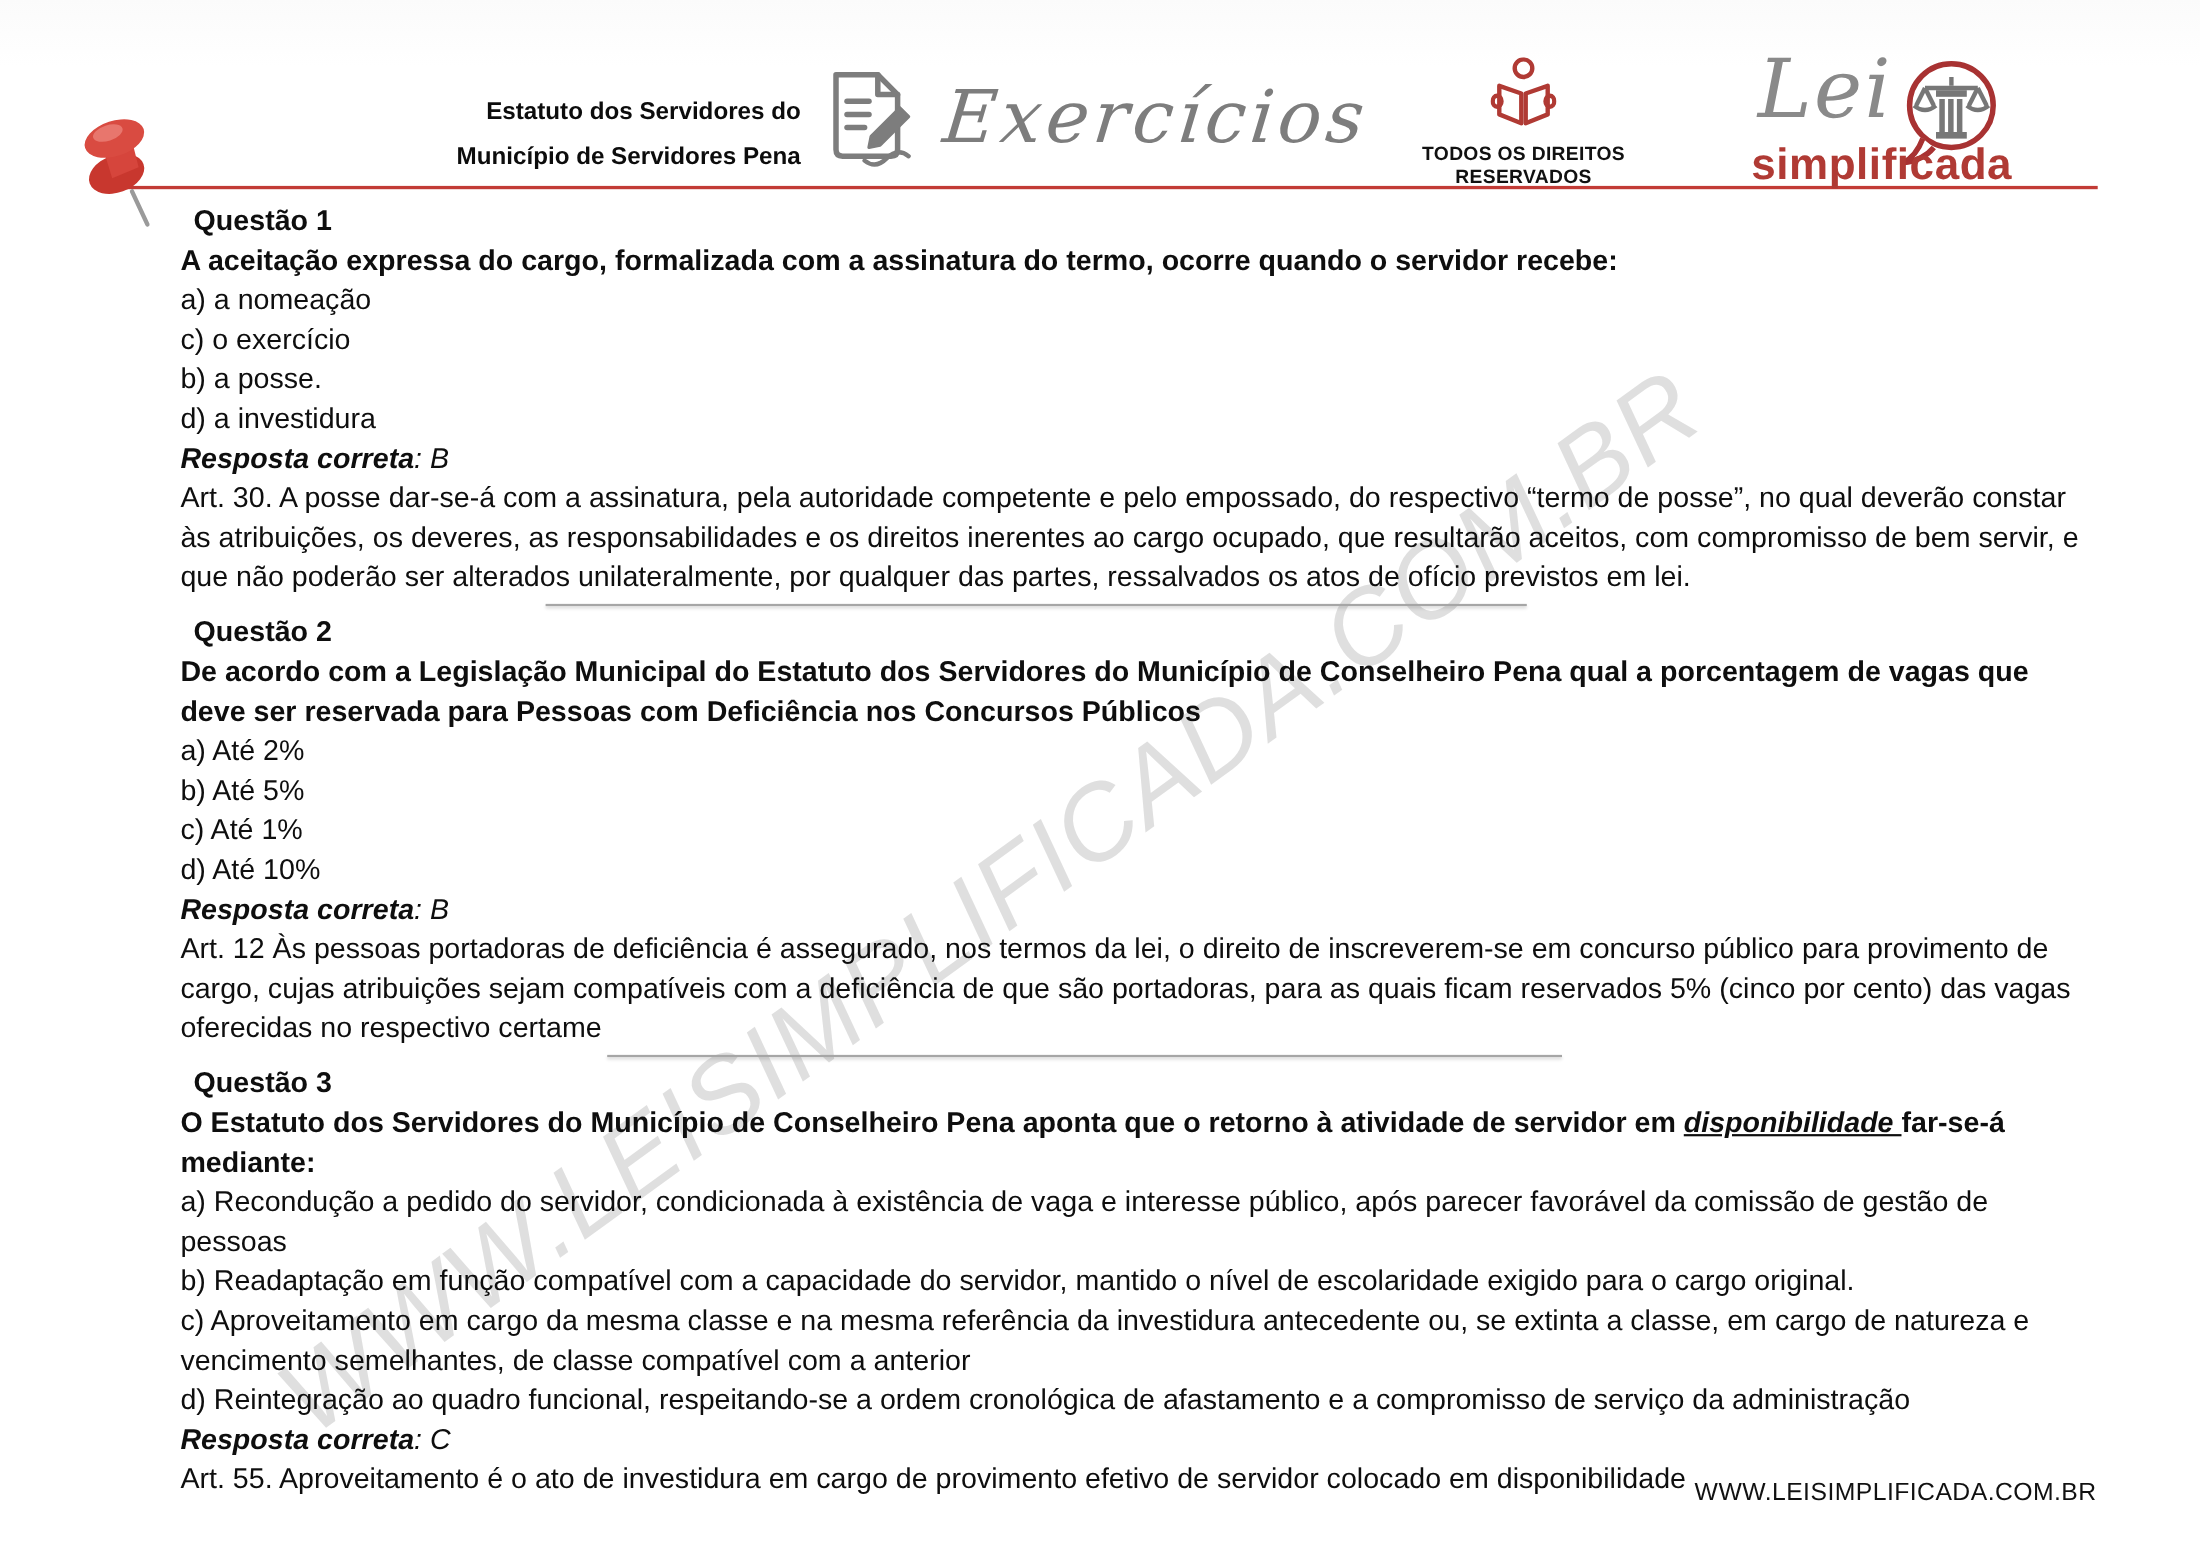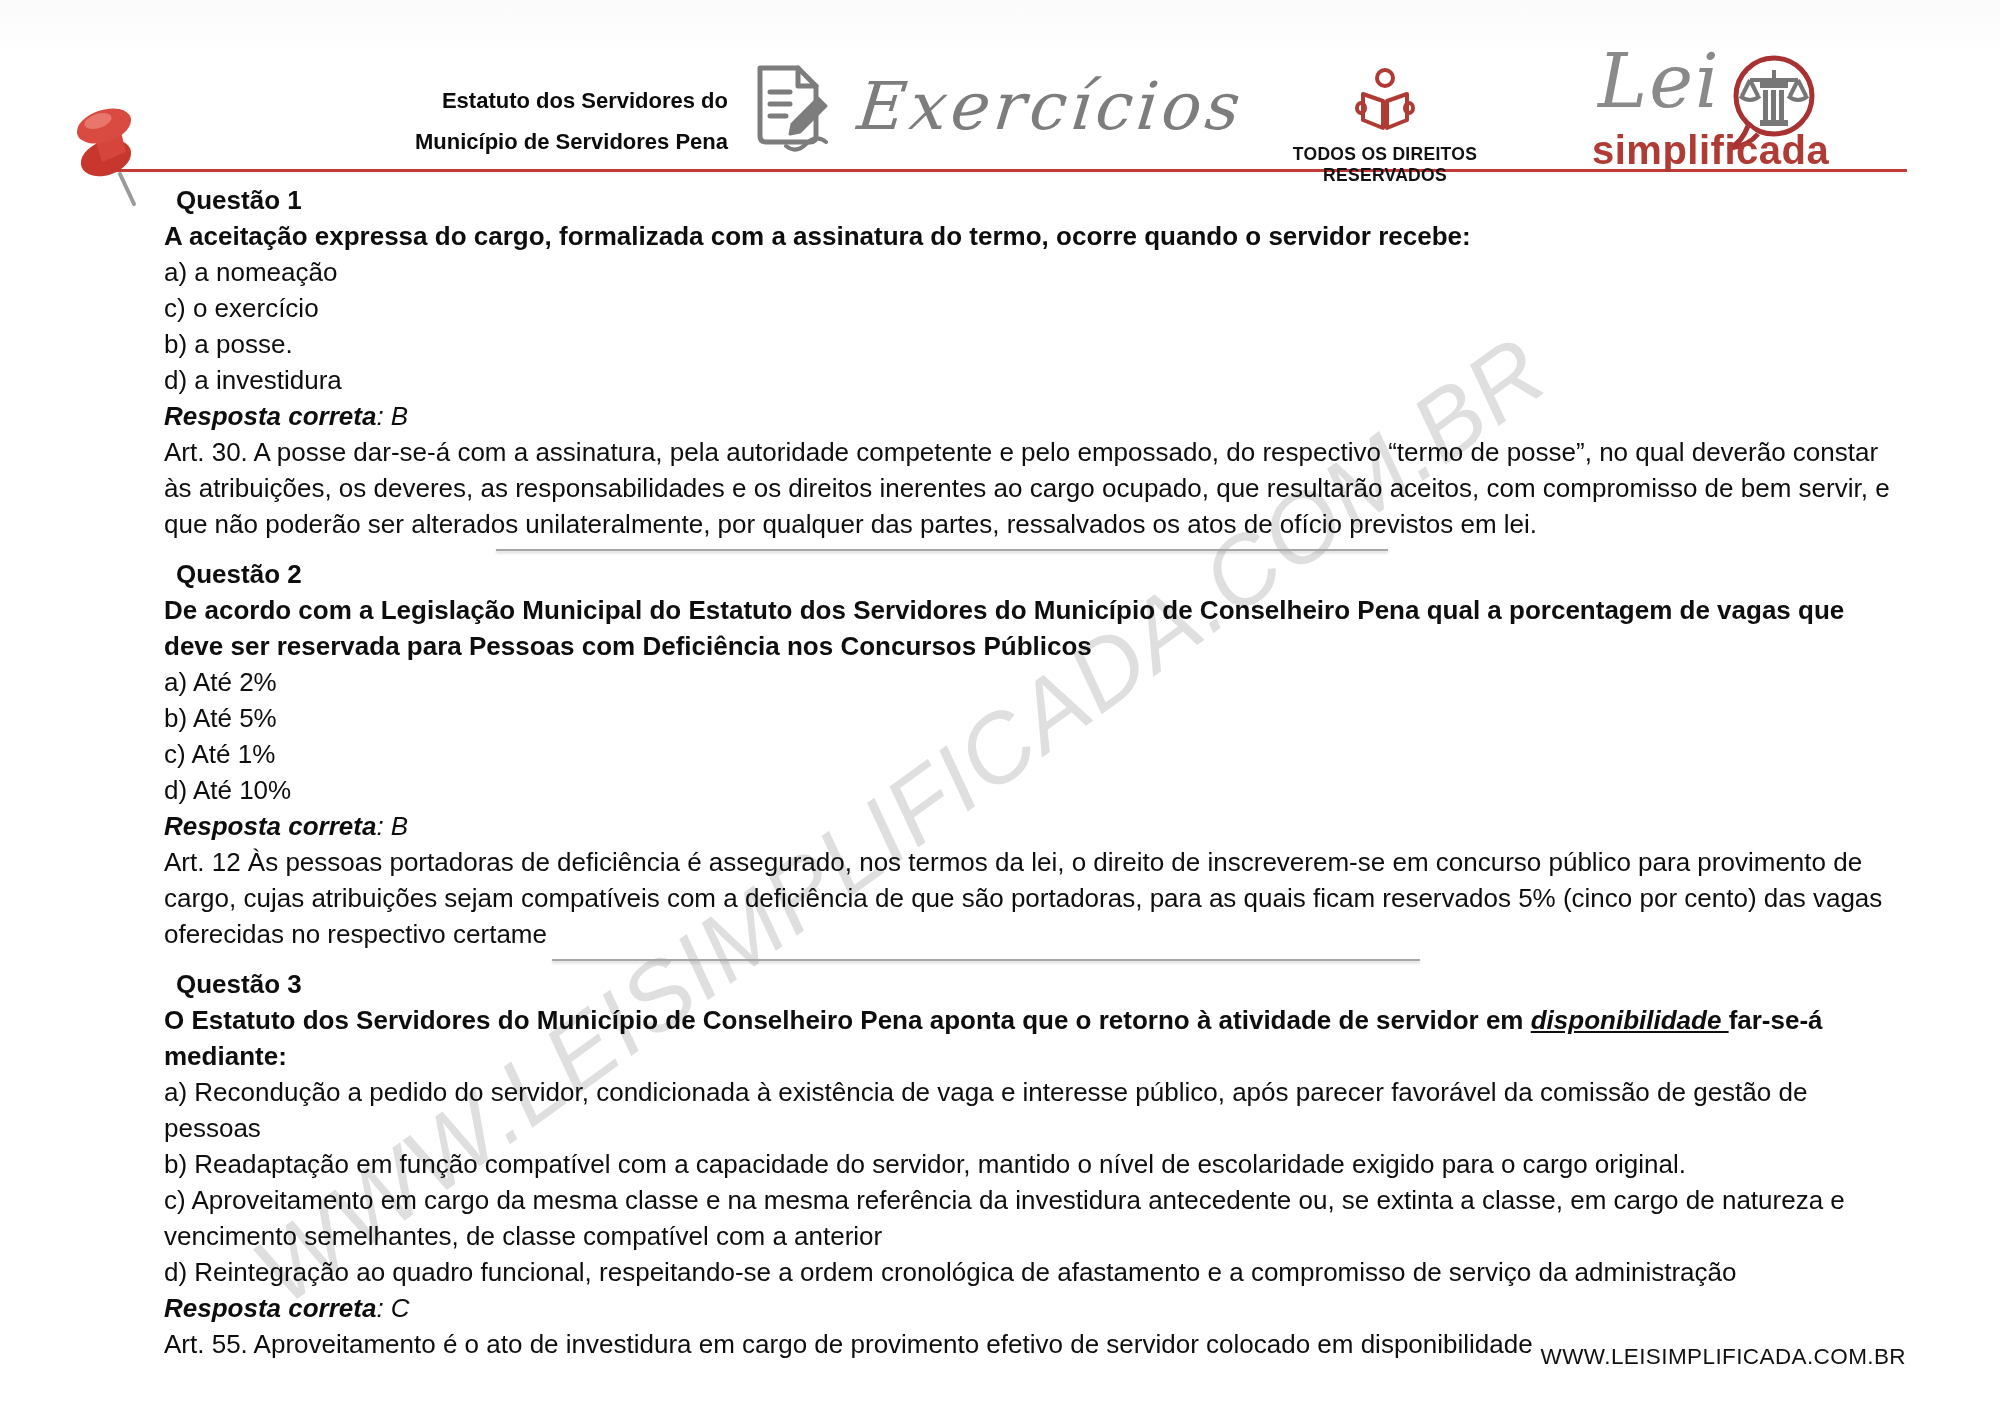--- a/index.html
+++ b/index.html
@@ -35,21 +35,21 @@
   }
 
   .exerc-block { position:absolute; left:752px; top:58px; display:flex; align-items:center; }
   .exerc-block svg { width:84px; height:96px; }
   .exerc-text {
     margin-left:22px; color:#7d7d7d;
     font-family:"DejaVu Serif", serif; font-style:italic;
     font-size:66px; letter-spacing:4px; transform:skewX(-6deg);
   }
 
-  .rights-block { position:absolute; left:1240px; top:68px; width:290px; text-align:center; }
+  .rights-block { position:absolute; left:1240px; top:52px; width:290px; text-align:center; }
   .rights-block svg { width:60px; height:66px; }
   .rights-text { margin-top:6px; font-size:17.5px; font-weight:bold; color:#111; letter-spacing:0.3px; }
 
   .logo-block { position:absolute; left:1592px; top:46px; width:230px; height:124px; }
   .logo-lei {
     position:absolute; left:6px; top:-8px;
     font-family:"DejaVu Serif", serif; font-style:italic;
     font-size:74px; color:#8a8a8a; letter-spacing:2px;
   }
   .logo-bubble { position:absolute; right:0; top:8px; width:100px; height:100px; }

